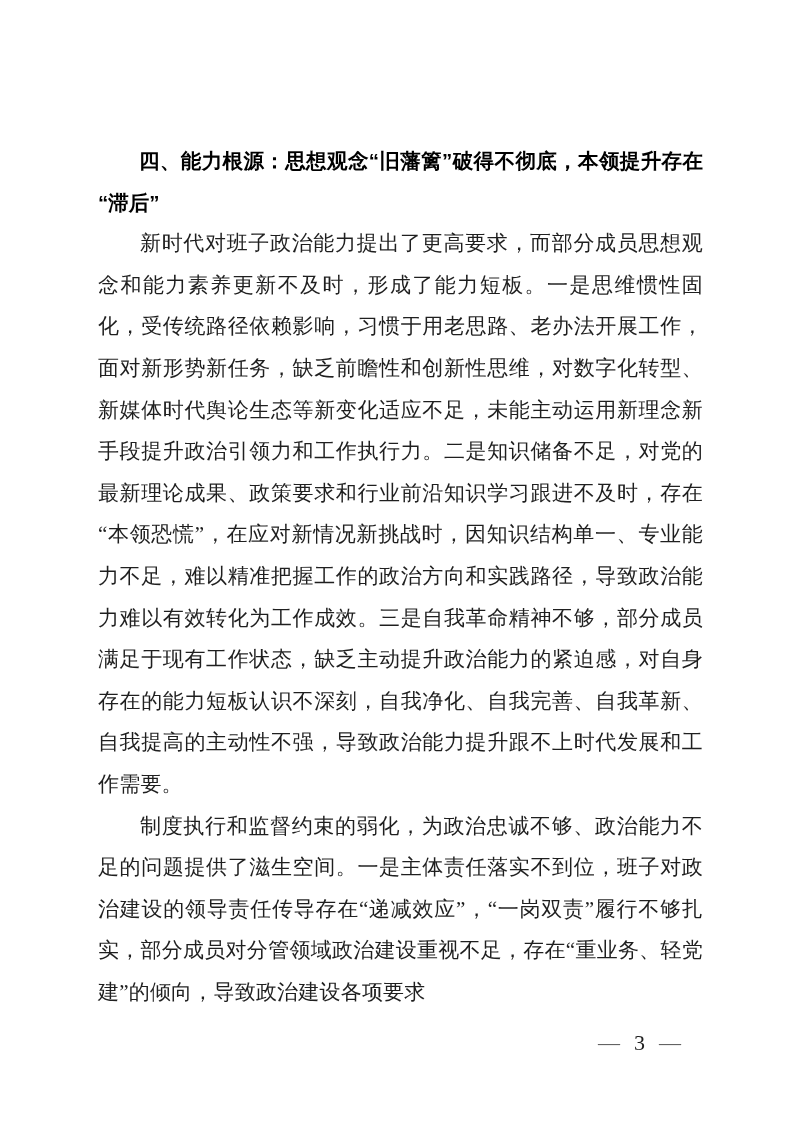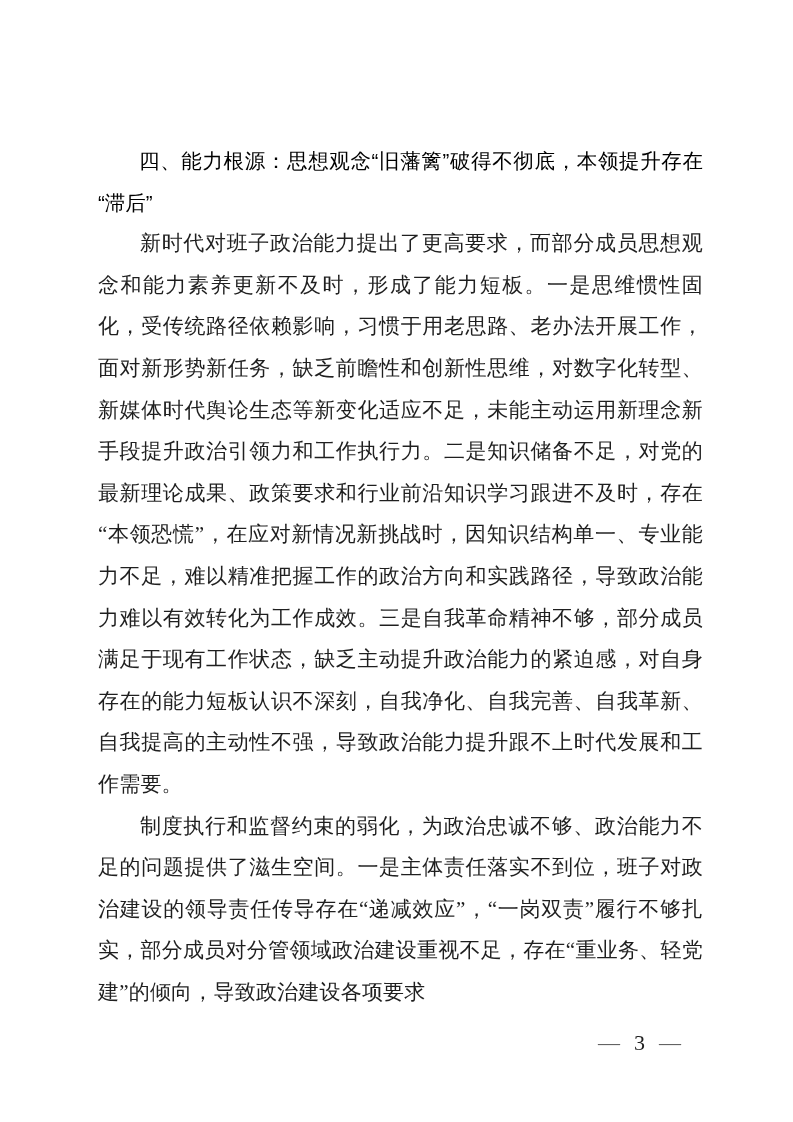--- a/index.html
+++ b/index.html
@@ -33,21 +33,21 @@
   }
   .para {
     text-indent: 2em;
     margin: 0;
   }
   .para.continuation {
     text-indent: 0;
   }
   .heading {
     font-family: "Liberation Sans", "DejaVu Sans", sans-serif;
-    font-weight: 400;
+    font-weight: 700;
     color: #000000;
     text-indent: 2em;
     font-size: 20.5px;
     letter-spacing: 0;
     margin: 0;
   }
   .footer {
     position: absolute;
     top: 1028px;
     left: 598px;

